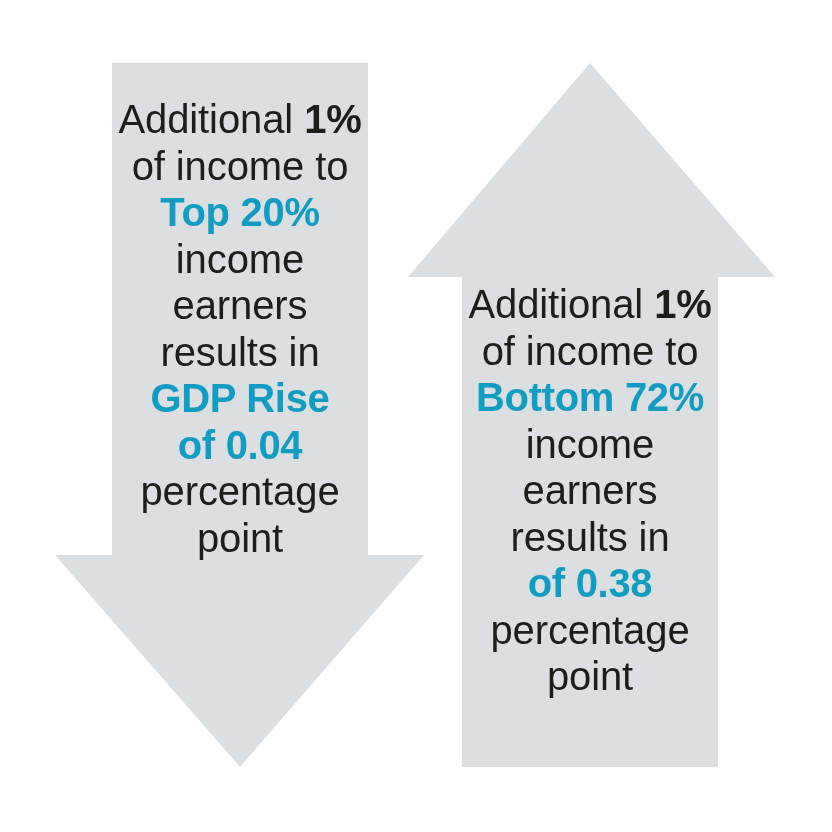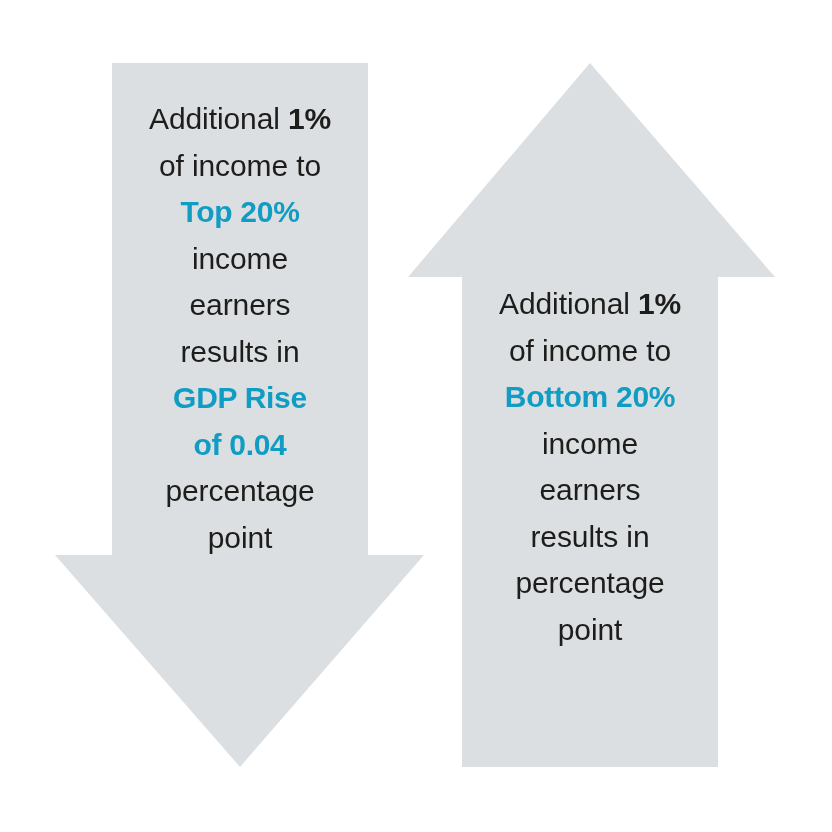--- a/index.html
+++ b/index.html
@@ -24,21 +24,21 @@
     position: absolute;
     left: 0;
     top: 0;
     width: 832px;
     height: 832px;
     display: block;
   }
   .text-block {
     position: absolute;
     text-align: center;
-    font-size: 30px;
+    font-size: 40px;
     line-height: 46.5px;
     color: #1d1d1b;
     font-weight: 400;
     letter-spacing: -0.1px;
     -webkit-font-smoothing: antialiased;
   }
   .text-block .line {
     display: block;
     white-space: nowrap;
   }
@@ -86,21 +86,22 @@
     <span class="line">results in</span>
     <span class="line accent" style="color: rgb(17, 156, 195);">GDP Rise</span>
     <span class="line accent" style="color: rgb(17, 156, 195);">of 0.04</span>
     <span class="line">percentage</span>
     <span class="line">point</span>
   </div>
 
   <div class="text-block" id="up-arrow-text" style="color: rgb(29, 29, 27);">
     <span class="line"><span>Additional </span><b>1%</b></span>
     <span class="line">of income to</span>
-    <span class="line accent" style="color: rgb(17, 156, 195);">Bottom 20%</span>
+    <span class="line accent" style="color: rgb(17, 156, 195);">Bottom 72%</span>
     <span class="line">income</span>
     <span class="line">earners</span>
     <span class="line">results in</span>
+    <span class="line accent" style="color: rgb(17, 156, 195);">of 0.38</span>
     <span class="line">percentage</span>
     <span class="line">point</span>
   </div>
 
 </div>
 
 </body></html>

